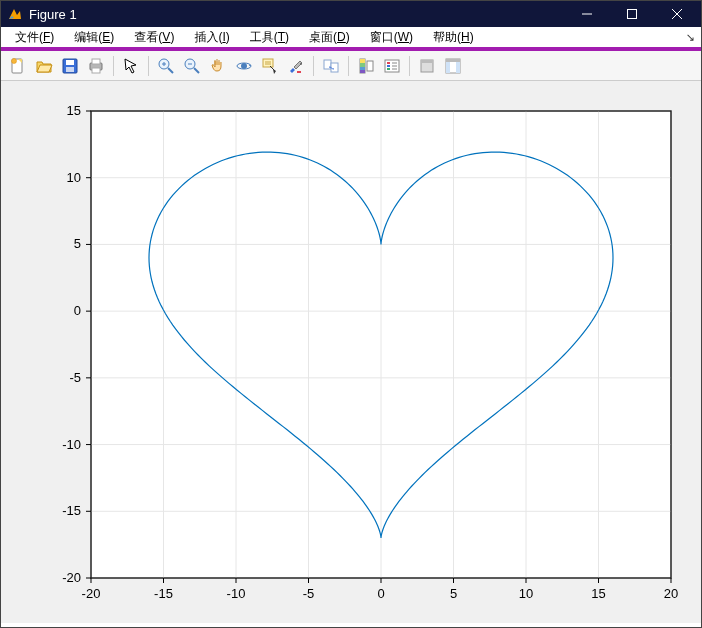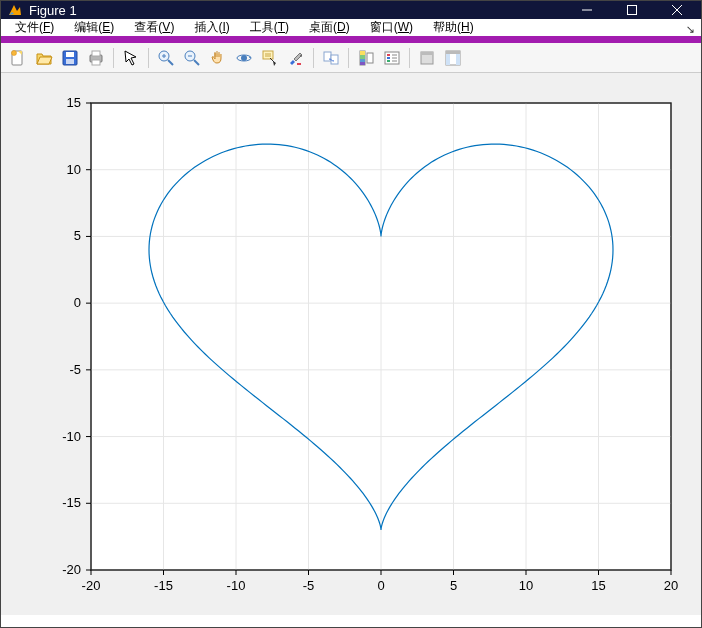--- a/index.html
+++ b/index.html
@@ -9,21 +9,21 @@
     background: #fff;
     width: 702px;
     height: 628px;
     overflow: hidden;
     border: 1px solid #444;
   }
   
   .titlebar {
     background: #10163a;
     color: #fff;
-    height: 18px;
+    height: 26px;
     display: flex;
     align-items: center;
     padding: 0 2px 0 6px;
     user-select: none;
   }
   .titlebar .app-icon {
     width: 16px; height: 16px;
     margin-right: 6px;
     display: inline-flex; align-items: center; justify-content: center;
   }
@@ -31,21 +31,21 @@
   .titlebar .spacer { flex: 1 1 auto; }
   .win-btn {
     width: 45px; height: 30px;
     display: inline-flex; align-items: center; justify-content: center;
     color: #fff;
   }
   .win-btn svg { stroke: #fff; }
   
   .menubar {
     background: #fff;
-    border-bottom: 7px solid #a21caf;
+    border-bottom: 4px solid #a21caf;
     height: 24px;
     display: flex;
     align-items: center;
     padding: 0 4px;
     font-size: 12px;
     color: #000;
     position: relative;
   }
   .menu-item {
     padding: 2px 10px;

